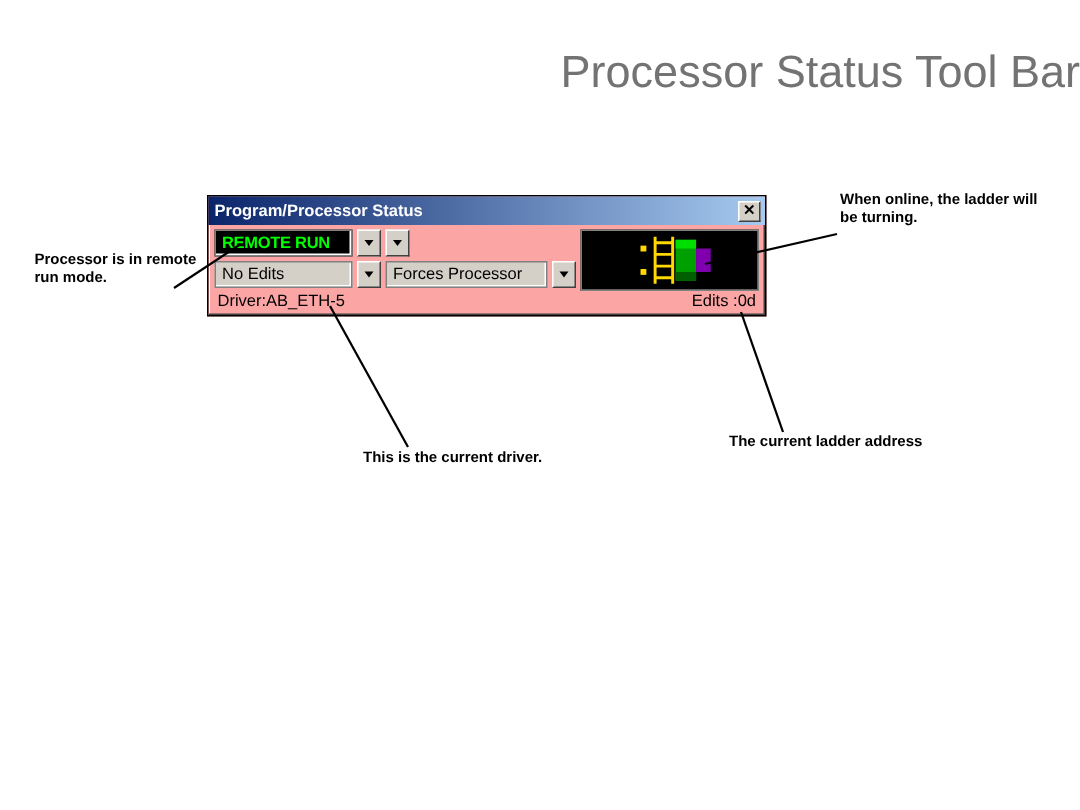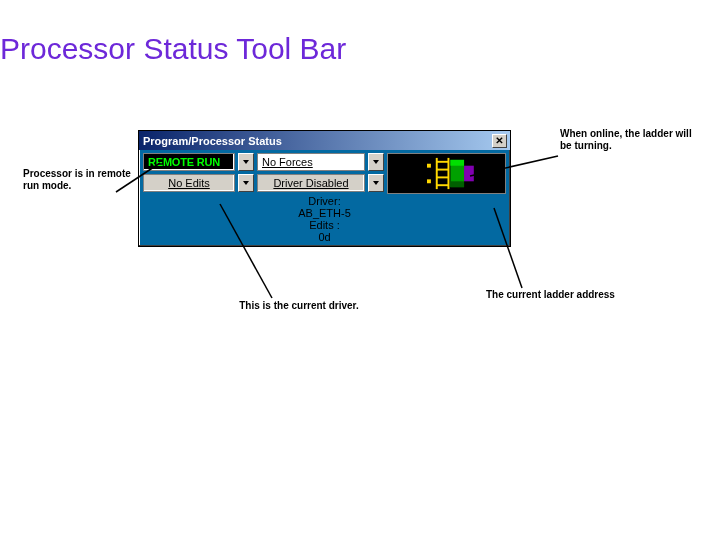--- a/index.html
+++ b/index.html
@@ -10,47 +10,47 @@
     background: #fff;
     font-family: Arial, Helvetica, sans-serif;
     position: relative;
     overflow: hidden;
   }
   .title {
     position: absolute;
     top: 32px;
     left: 0;
     width: 720px;
-    text-align: left;
+    text-align: right;
     font-size: 30px;
     font-weight: 400;
-    color: #6d28d9;
+    color: #737373;
   }
   .annotation {
     position: absolute;
     font-size: 10px;
     line-height: 1.15;
     color: #000;
     font-weight: 700;
   }
   .ann-left { top: 168px; left: 23px; width: 110px; }
   .ann-right-top { top: 128px; left: 560px; width: 140px; }
-  .ann-mid { top: 300px; left: 229px; width: 140px; text-align: center; }
+  .ann-mid { top: 300px; left: 242px; width: 140px; }
   .ann-right-bot { top: 289px; left: 486px; width: 150px; }
 
   
   .window {
     position: absolute;
     top: 130px;
     left: 138px;
     width: 373px;
     font-family: Tahoma, "MS Sans Serif", Arial, sans-serif;
     font-size: 11px;
     border: 1px solid #000;
-    background: #0369a1;
+    background: #fca5a5;
     box-shadow: inset -1px -1px 0 #404040, inset 1px 1px 0 #fff;
   }
   .titlebar {
     height: 19px;
     background: linear-gradient(to right, #0a246a, #a6caf0);
     color: #fff;
     display: flex;
     align-items: center;
     padding: 0 3px 0 4px;
     font-weight: 700;
@@ -126,21 +126,20 @@
     position: relative;
     min-height: 40px;
   }
   .ladder-box svg { display: block; }
   .status-row {
     display: flex;
     align-items: center;
     font-size: 11px;
     color: #000;
     padding: 1px 2px 0 2px;
-    flex-direction: column;
   }
   .status-row .flex { flex: 1; }
 
   
   svg.overlay {
     position: absolute;
     top: 0; left: 0;
     width: 720px; height: 540px;
     pointer-events: none;
   }
@@ -157,38 +156,37 @@
 
 <div class="window">
   <div class="titlebar">
     <span>Program/Processor Status</span>
     <span class="spacer"></span>
     <div class="close-btn">
       <span>✕</span>
     </div>
   </div>
   <div class="client">
-    <div style="display:flex; gap:3px;text-decoration:underline;">
+    <div style="display:flex; gap:3px;">
       <div style="flex:0 0 233px;">
         <div class="row">
           <div class="field-run">REMOTE RUN</div>
           <div class="dropdown-btn">
               <span class="arrow-down"></span>
             </div>
-          <div class="field-sunken w2">No Forces</div>
           <div class="dropdown-btn">
               <span class="arrow-down"></span>
             </div>
         </div>
-        <div class="row" style="margin-bottom:2px;text-align:center;">
+        <div class="row" style="margin-bottom:2px;">
           <div class="field-sunken gray w1">No Edits</div>
           <div class="dropdown-btn">
               <span class="arrow-down"></span>
             </div>
-          <div class="field-sunken gray w2">Driver Disabled</div>
+          <div class="field-sunken gray w2">Forces Processor</div>
           <div class="dropdown-btn">
               <span class="arrow-down"></span>
             </div>
         </div>
       </div>
       <div class="ladder-box">
         <svg width="100%" height="100%" viewBox="0 0 120 40" preserveAspectRatio="xMidYMid meet">
           <rect x="0" y="0" width="120" height="40" fill="#000"></rect>
 
           <g stroke="#FFD800" stroke-width="2">

